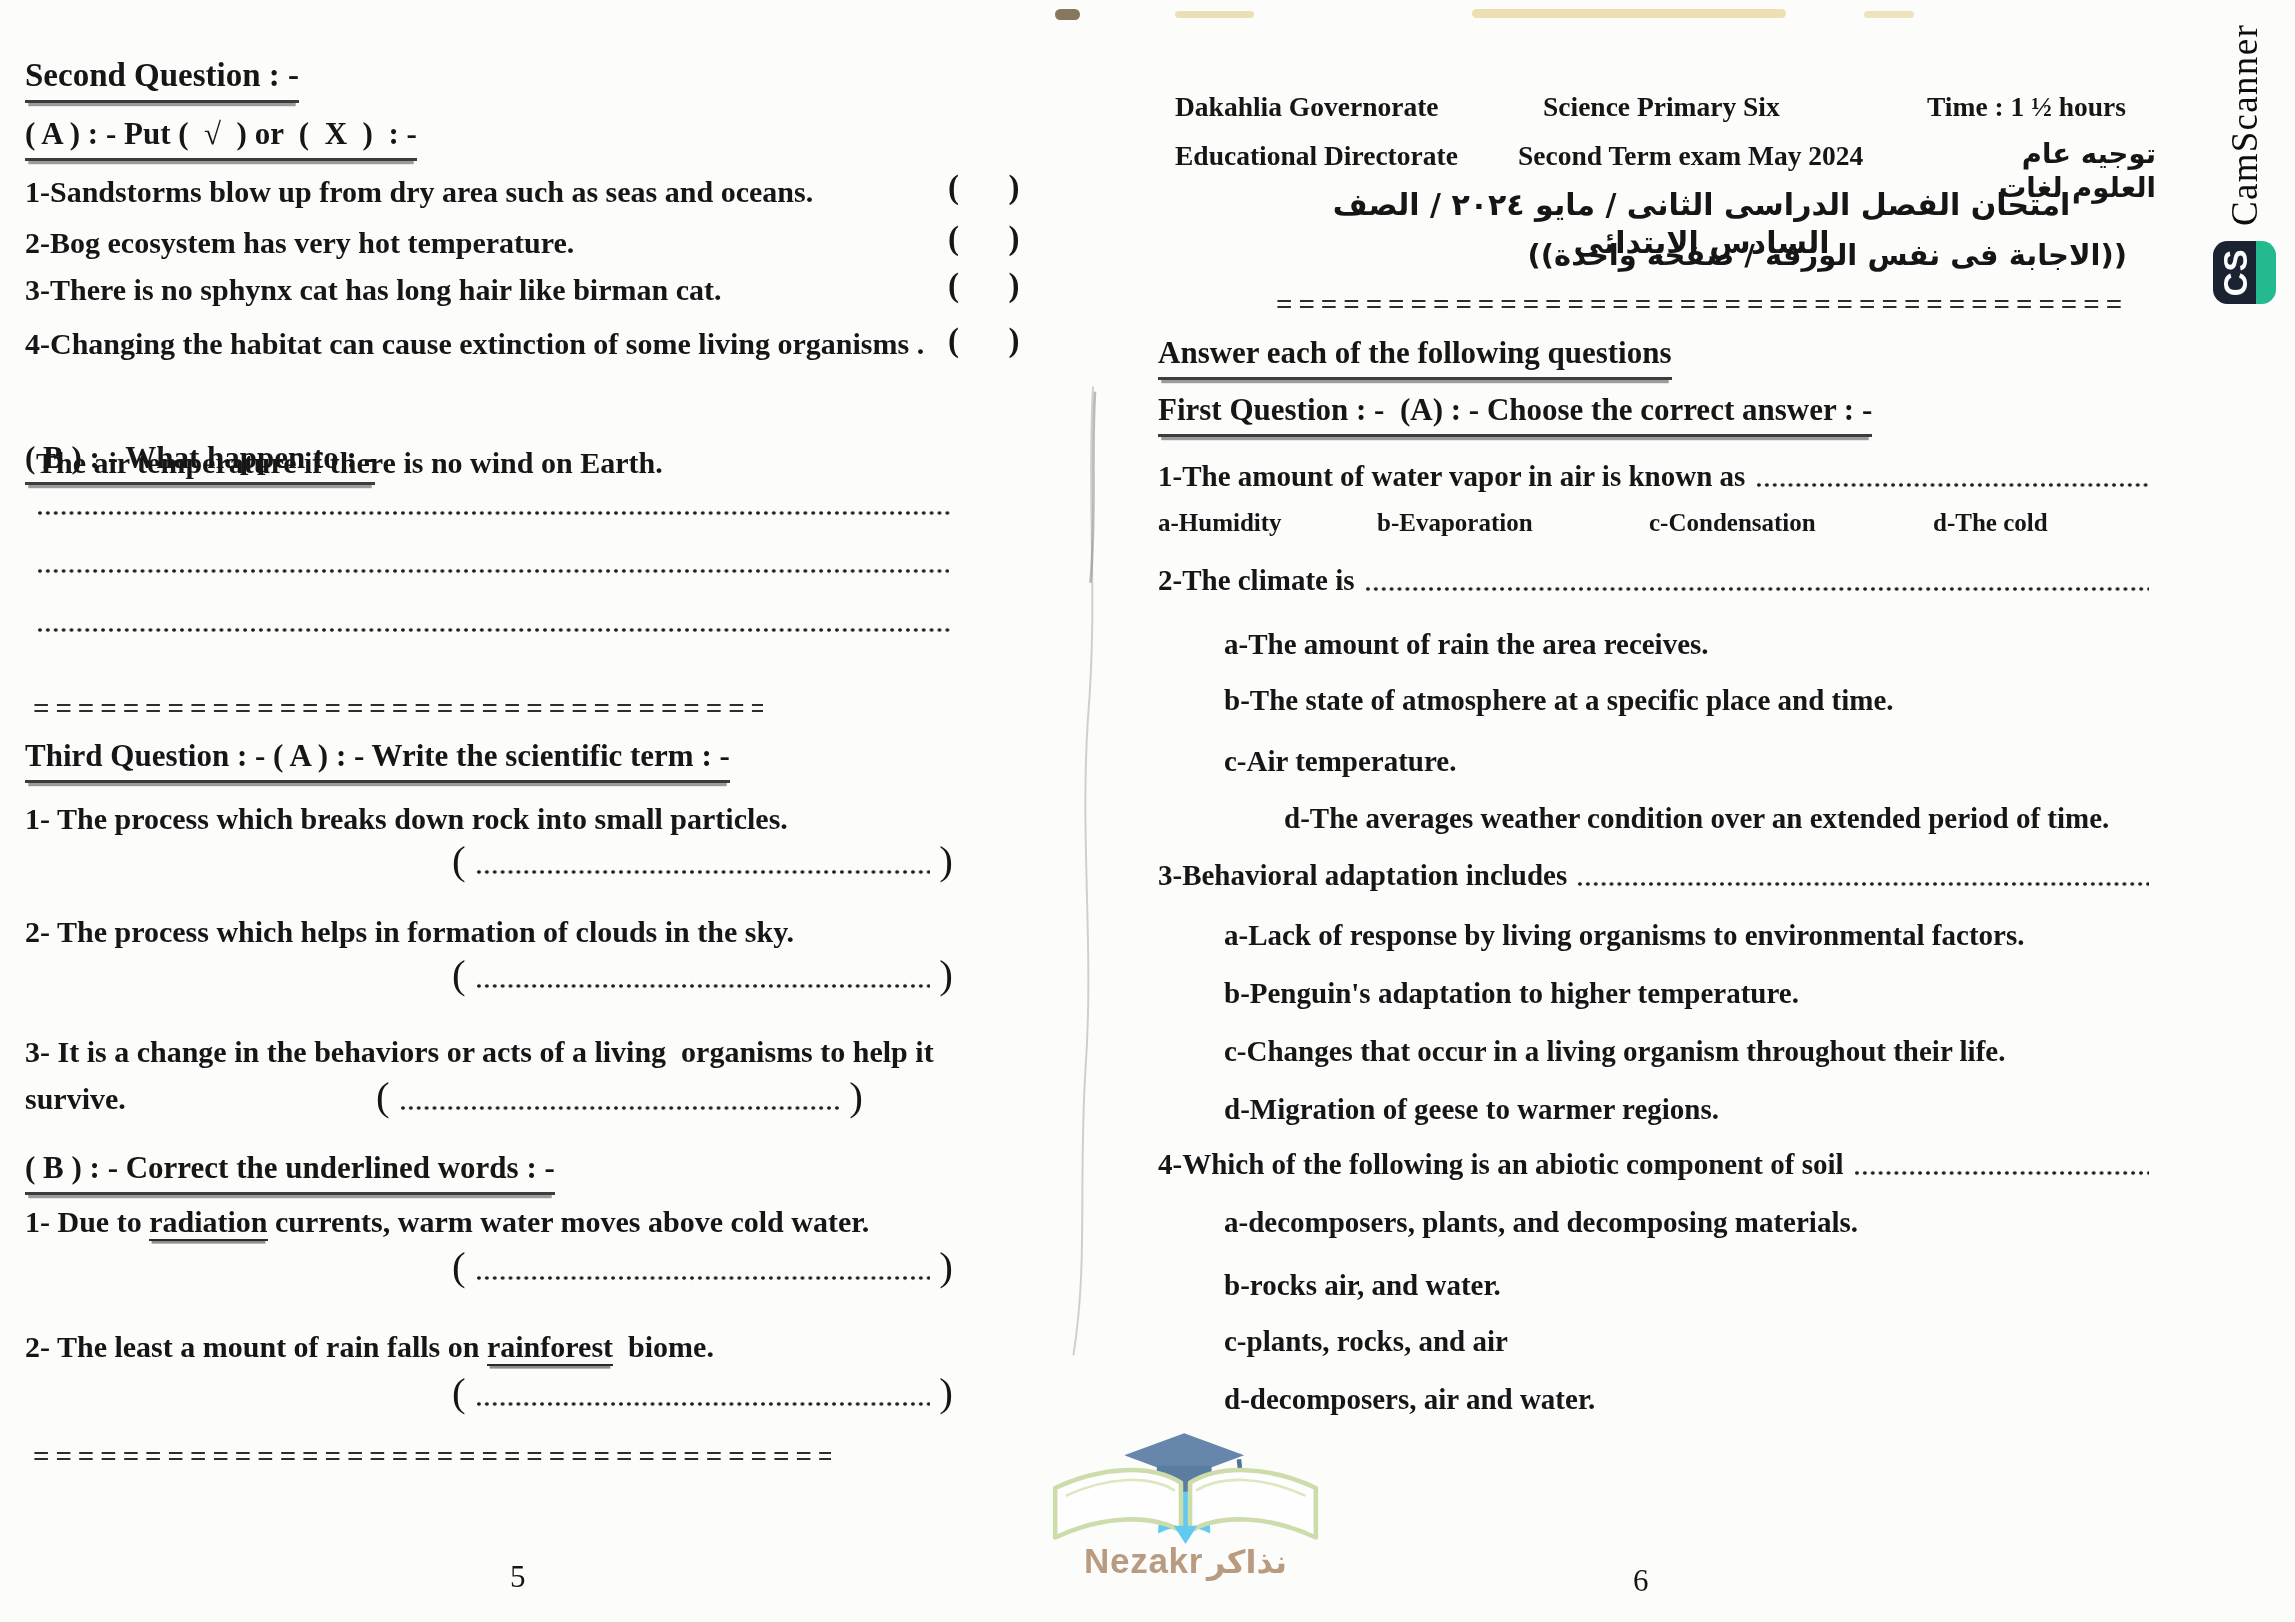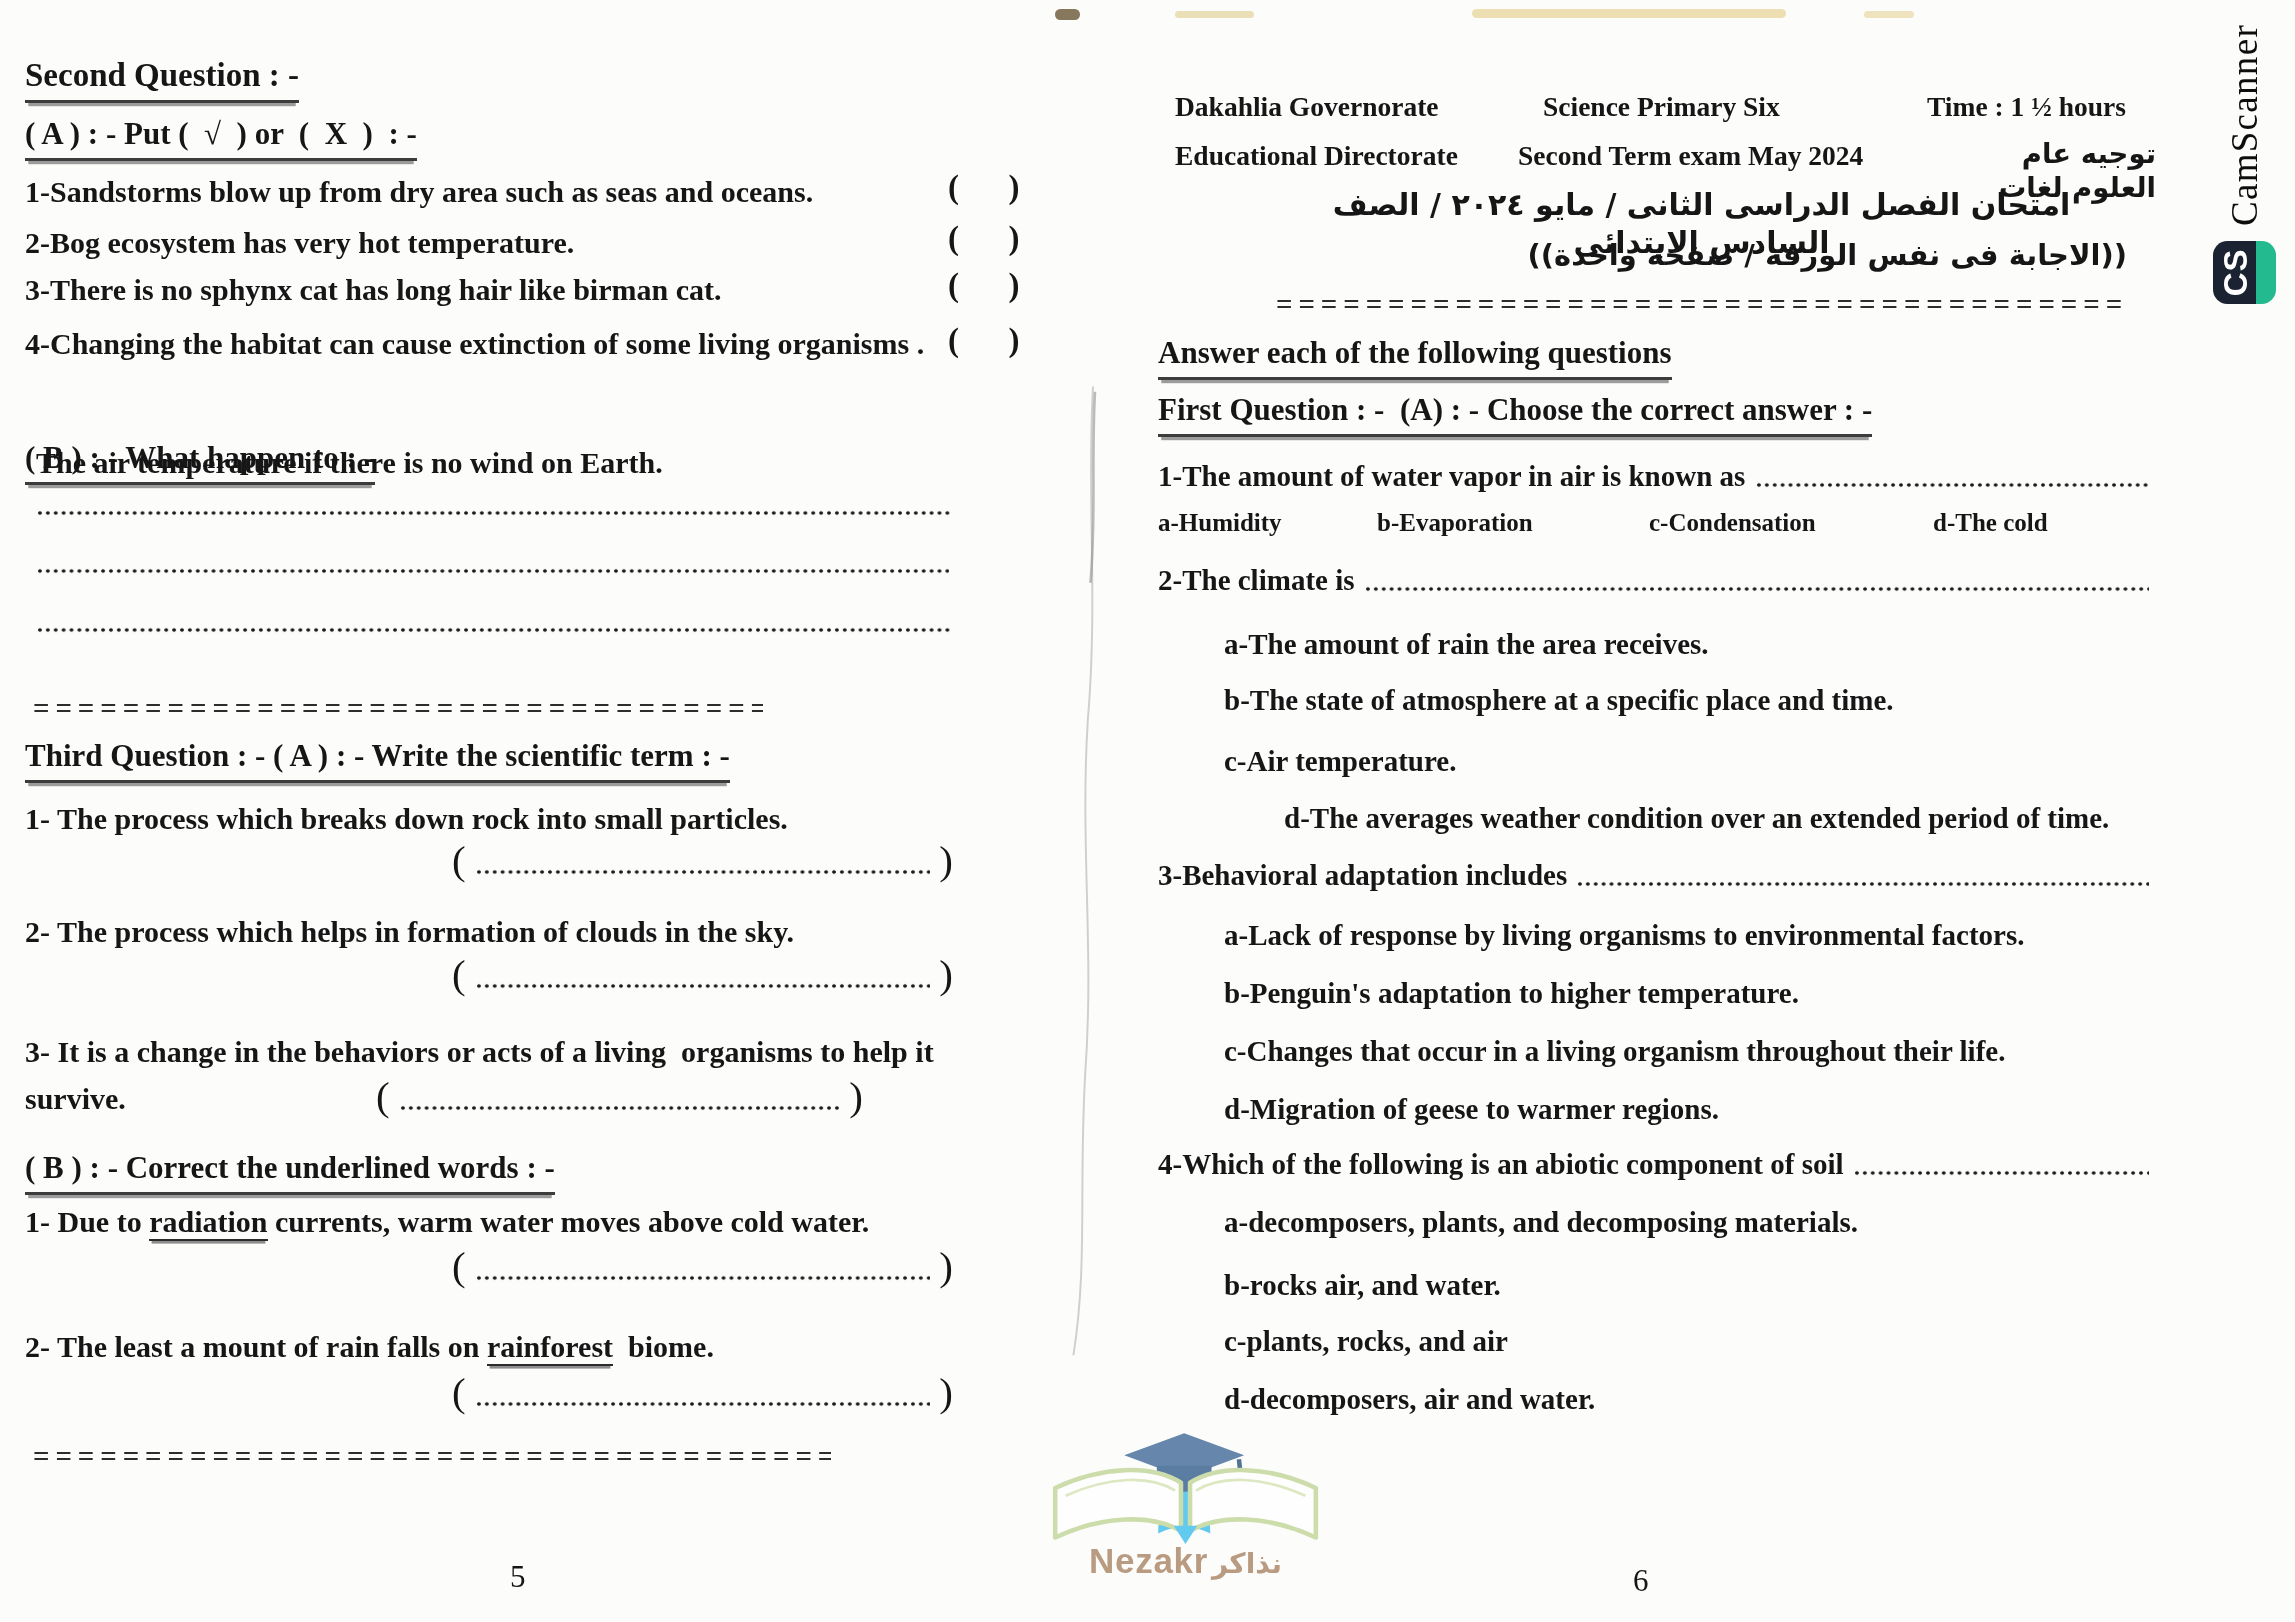--- a/index.html
+++ b/index.html
@@ -33,21 +33,21 @@
   .cs-icon{width:63px;height:63px;border-radius:14.4px;transform:rotate(-90deg);
            background:linear-gradient(180deg,#1b2232 0%,#1b2232 68%,#22ba8e 68%,#22ba8e 100%);
            display:flex;align-items:center;justify-content:center;}
   .cs-icon span{color:#fff;font-family:"Liberation Sans",sans-serif;font-weight:700;font-size:33px;
            margin-top:-17px;letter-spacing:0.7px;}
   
   .nezakr{position:absolute;left:1047px;top:1428px;width:277px;opacity:.93;text-align:right;}
   .nezakr-text{display:flex;justify-content:center;align-items:baseline;gap:3.9px;margin-top:-5.2px;
            color:#b39478;font-weight:700;}
   .nz-latin{font-family:"Liberation Sans",sans-serif;font-size:35px;letter-spacing:0.7px;}
-  .nz-ar{font-family:"DejaVu Sans",sans-serif;font-size:28px;}
+  .nz-ar{font-family:"DejaVu Sans",sans-serif;font-size:32px;}
   .artifact{position:absolute;border-radius:5.2px;filter:blur(0.7px);}
 </style>
 </head>
 <body>
 
 <div id="canvas">
 
   <div>
 
     <div class="line sz50" style="left:25px;top:55px;"><span class="hu">Second Question : -</span></div>

